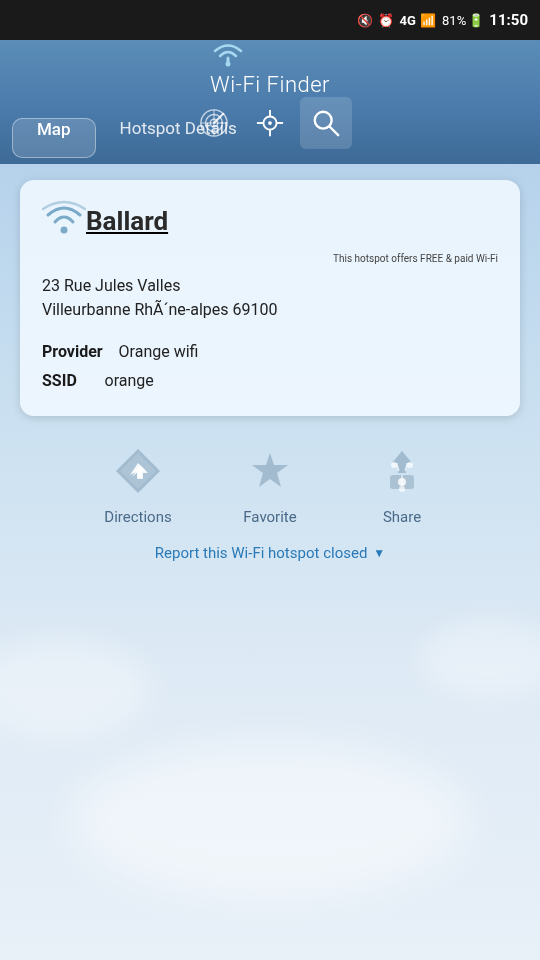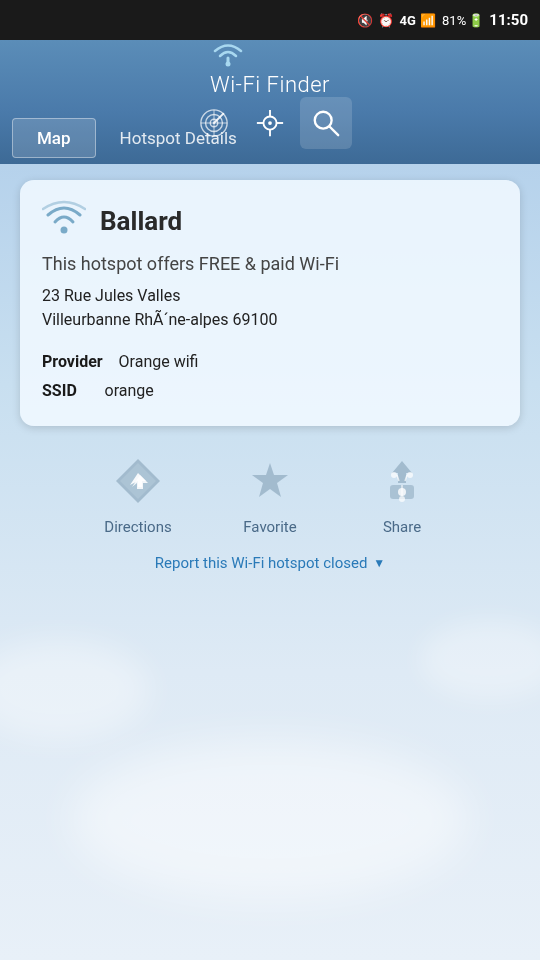--- a/index.html
+++ b/index.html
@@ -105,25 +105,24 @@
       background: linear-gradient(180deg, #4a7aaa 0%, #3d6a96 100%);
       display: flex;
       align-items: center;
       padding: 6px 12px;
       gap: 0;
     }
     .tab {
       height: 40px;
       padding: 0 24px;
       display: flex;
-      align-items: center;
       justify-content: center;
       font-size: 17px;
       cursor: pointer;
-      border-radius: 4px;
+      border-radius: 10px;
     }
     .tab-active {
       background: rgba(255,255,255,0.15);
       border: 1px solid rgba(255,255,255,0.4);
       color: white;
       font-weight: 500;
     }
     .tab-inactive {
       color: rgba(255,255,255,0.85);
       font-weight: 400;
@@ -134,40 +133,41 @@
       margin: 16px 20px;
       background: rgba(240,248,255,0.88);
       border-radius: 14px;
       padding: 20px 22px;
       box-shadow: 0 2px 8px rgba(0,0,0,0.15);
     }
 
     .card-header {
       display: flex;
       align-items: center;
-      gap: 14px;
       margin-bottom: 12px;
+      text-decoration: underline;
     }
 
     .wifi-icon {
       color: #7aaac8;
       font-size: 32px;
       line-height: 1;
     }
 
     .hotspot-name {
       font-size: 26px;
       font-weight: bold;
       color: #2a2a2a;
     }
 
     .card-description {
-      font-size: 18px;
+      font-size: 10px;
       color: #444;
       margin-bottom: 10px;
+      text-align: right;
     }
 
     .card-address {
       font-size: 16px;
       color: #222;
       line-height: 1.5;
       margin-bottom: 16px;
     }
 
     .card-meta {

